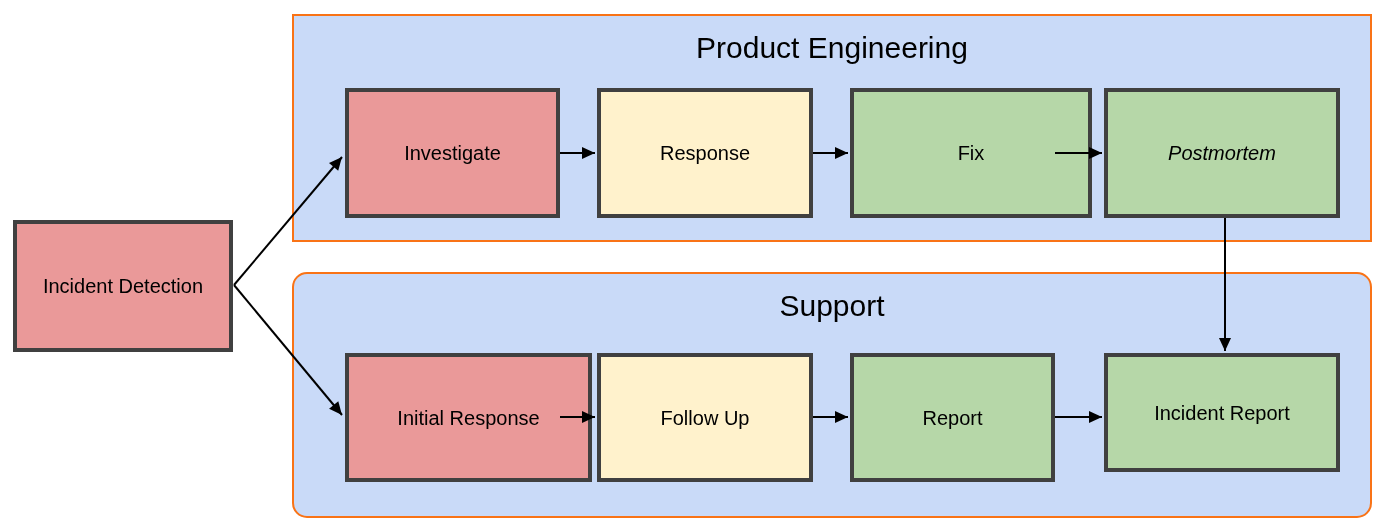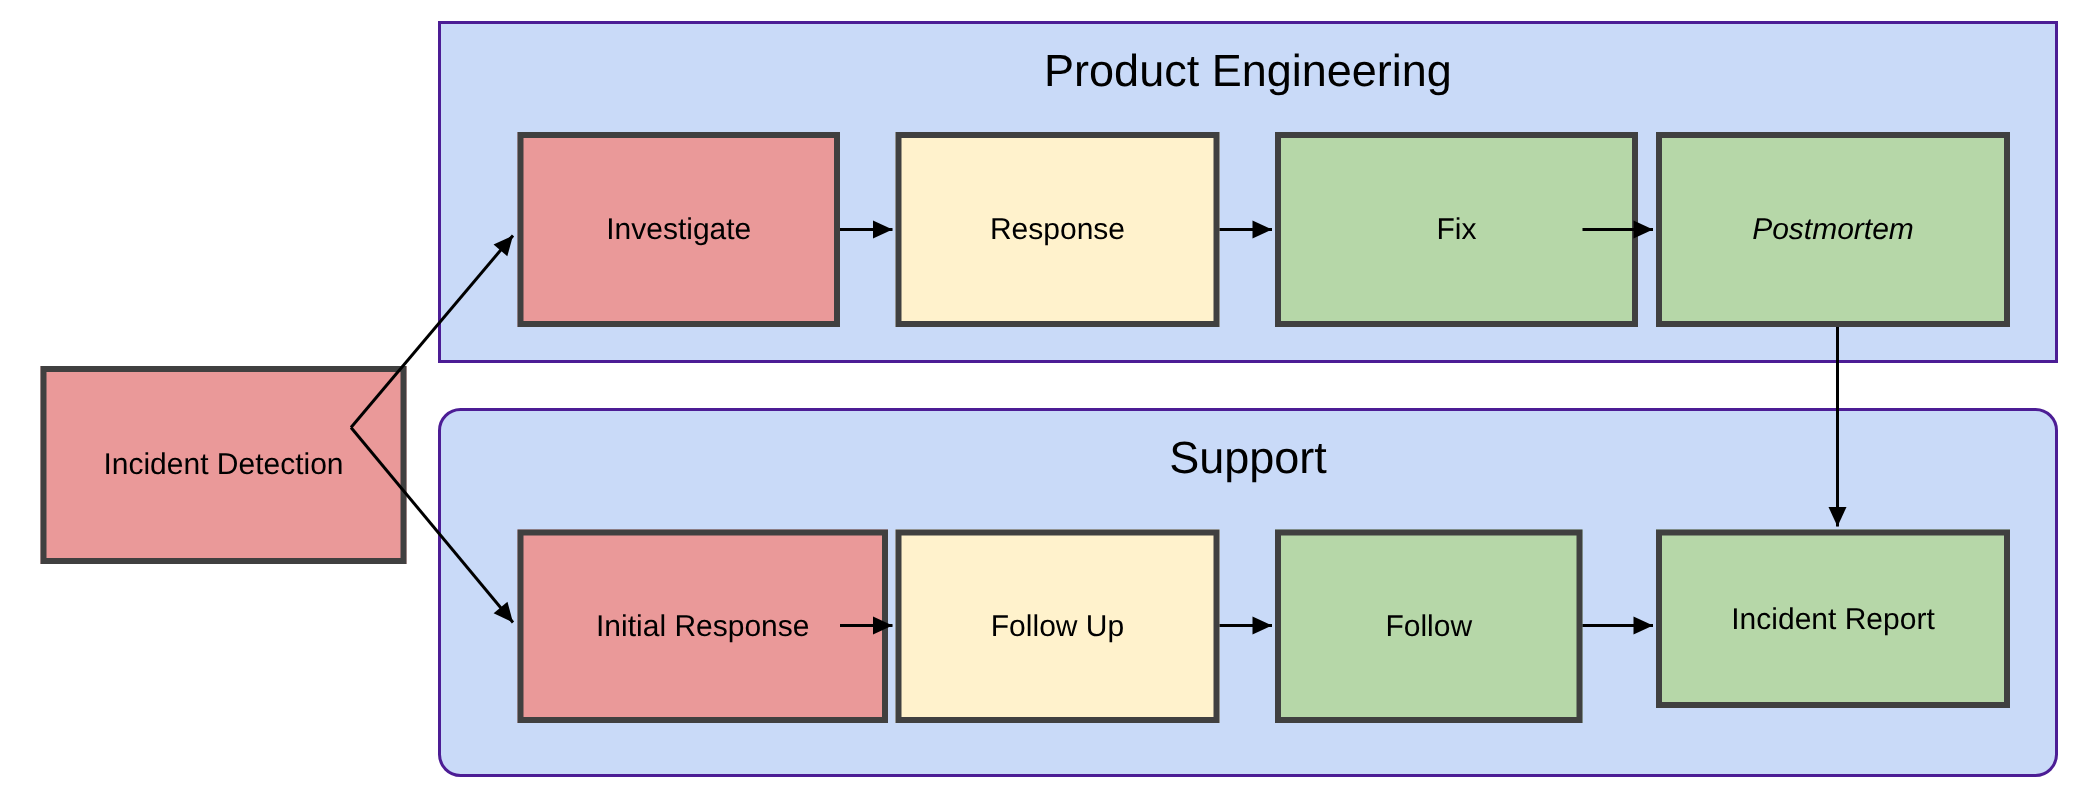--- a/index.html
+++ b/index.html
@@ -10,21 +10,21 @@
   }
   .canvas {
     position: relative;
     width: 1386px;
     height: 526px;
     background: #ffffff;
     overflow: hidden;
   }
   .container {
     position: absolute;
-    border: 2px solid #4c1d95;
+    border: 2px solid #f97316;
     box-sizing: border-box;
   }
   .container-title {
     position: absolute;
     top: 14px;
     left: 0;
     width: 100%;
     text-align: center;
     font-size: 30px;
     line-height: 36px;
@@ -40,21 +40,21 @@
     text-align: right;
     font-size: 20px;
     line-height: 36px;
     color: #000000;
     padding: 0 25px;
   }
   
   #container-product-engineering { left: 292px; top: 14px;  width: 1080px; height: 228px; }
   #container-support             { left: 292px; top: 272px; width: 1080px; height: 246px; border-radius: 15px; }
   
-  #node-incident-detection { left: 27px;   top: 220px; width: 244px; height: 132px; margin-top: 24px; }
+  #node-incident-detection { left: 13px;   top: 220px; width: 220px; height: 132px; }
   #node-investigate        { left: 345px;  top: 88px;  width: 215px; height: 130px; }
   #node-mitigate           { left: 597px;  top: 88px;  width: 216px; height: 130px; }
   #node-fix                { left: 850px;  top: 88px;  width: 242px; height: 130px; }
   #node-postmortem         { left: 1104px; top: 88px;  width: 236px; height: 130px; }
   #node-initial-response   { left: 345px;  top: 353px; width: 247px; height: 129px; }
   #node-follow-up          { left: 597px;  top: 353px; width: 216px; height: 129px; }
   #node-close              { left: 850px;  top: 353px; width: 205px; height: 129px; }
   #node-incident-report    { left: 1104px; top: 353px; width: 236px; height: 119px; }
   .edge-layer {
     position: absolute;
@@ -85,21 +85,21 @@
   <div class="node" id="node-mitigate" style="background: rgb(255, 242, 204);">Response</div>
 
   <div class="node" id="node-fix" style="background: rgb(182, 215, 168);">Fix</div>
 
   <div class="node" id="node-postmortem" style="background: rgb(182, 215, 168); font-style: italic;">Postmortem</div>
 
   <div class="node" id="node-initial-response" style="background: rgb(234, 153, 153);">Initial Response</div>
 
   <div class="node" id="node-follow-up" style="background: rgb(255, 242, 204);">Follow Up</div>
 
-  <div class="node" id="node-close" style="background: rgb(182, 215, 168);">Follow</div>
+  <div class="node" id="node-close" style="background: rgb(182, 215, 168);">Report</div>
 
   <div class="node" id="node-incident-report" style="background: rgb(182, 215, 168);">Incident Report</div>
 
   <svg class="edge-layer" viewBox="0 0 1386 526" xmlns="http://www.w3.org/2000/svg">
     <defs>
       <marker id="arrowhead" markerUnits="userSpaceOnUse" markerWidth="16" markerHeight="14" refX="14" refY="7" orient="auto">
         <polygon points="1,1 14,7 1,13" fill="#000000"></polygon>
       </marker>
     </defs>
     <line x1="234" y1="285" x2="342" y2="157" stroke="#000000" stroke-width="2" marker-end="url(#arrowhead)"></line>

